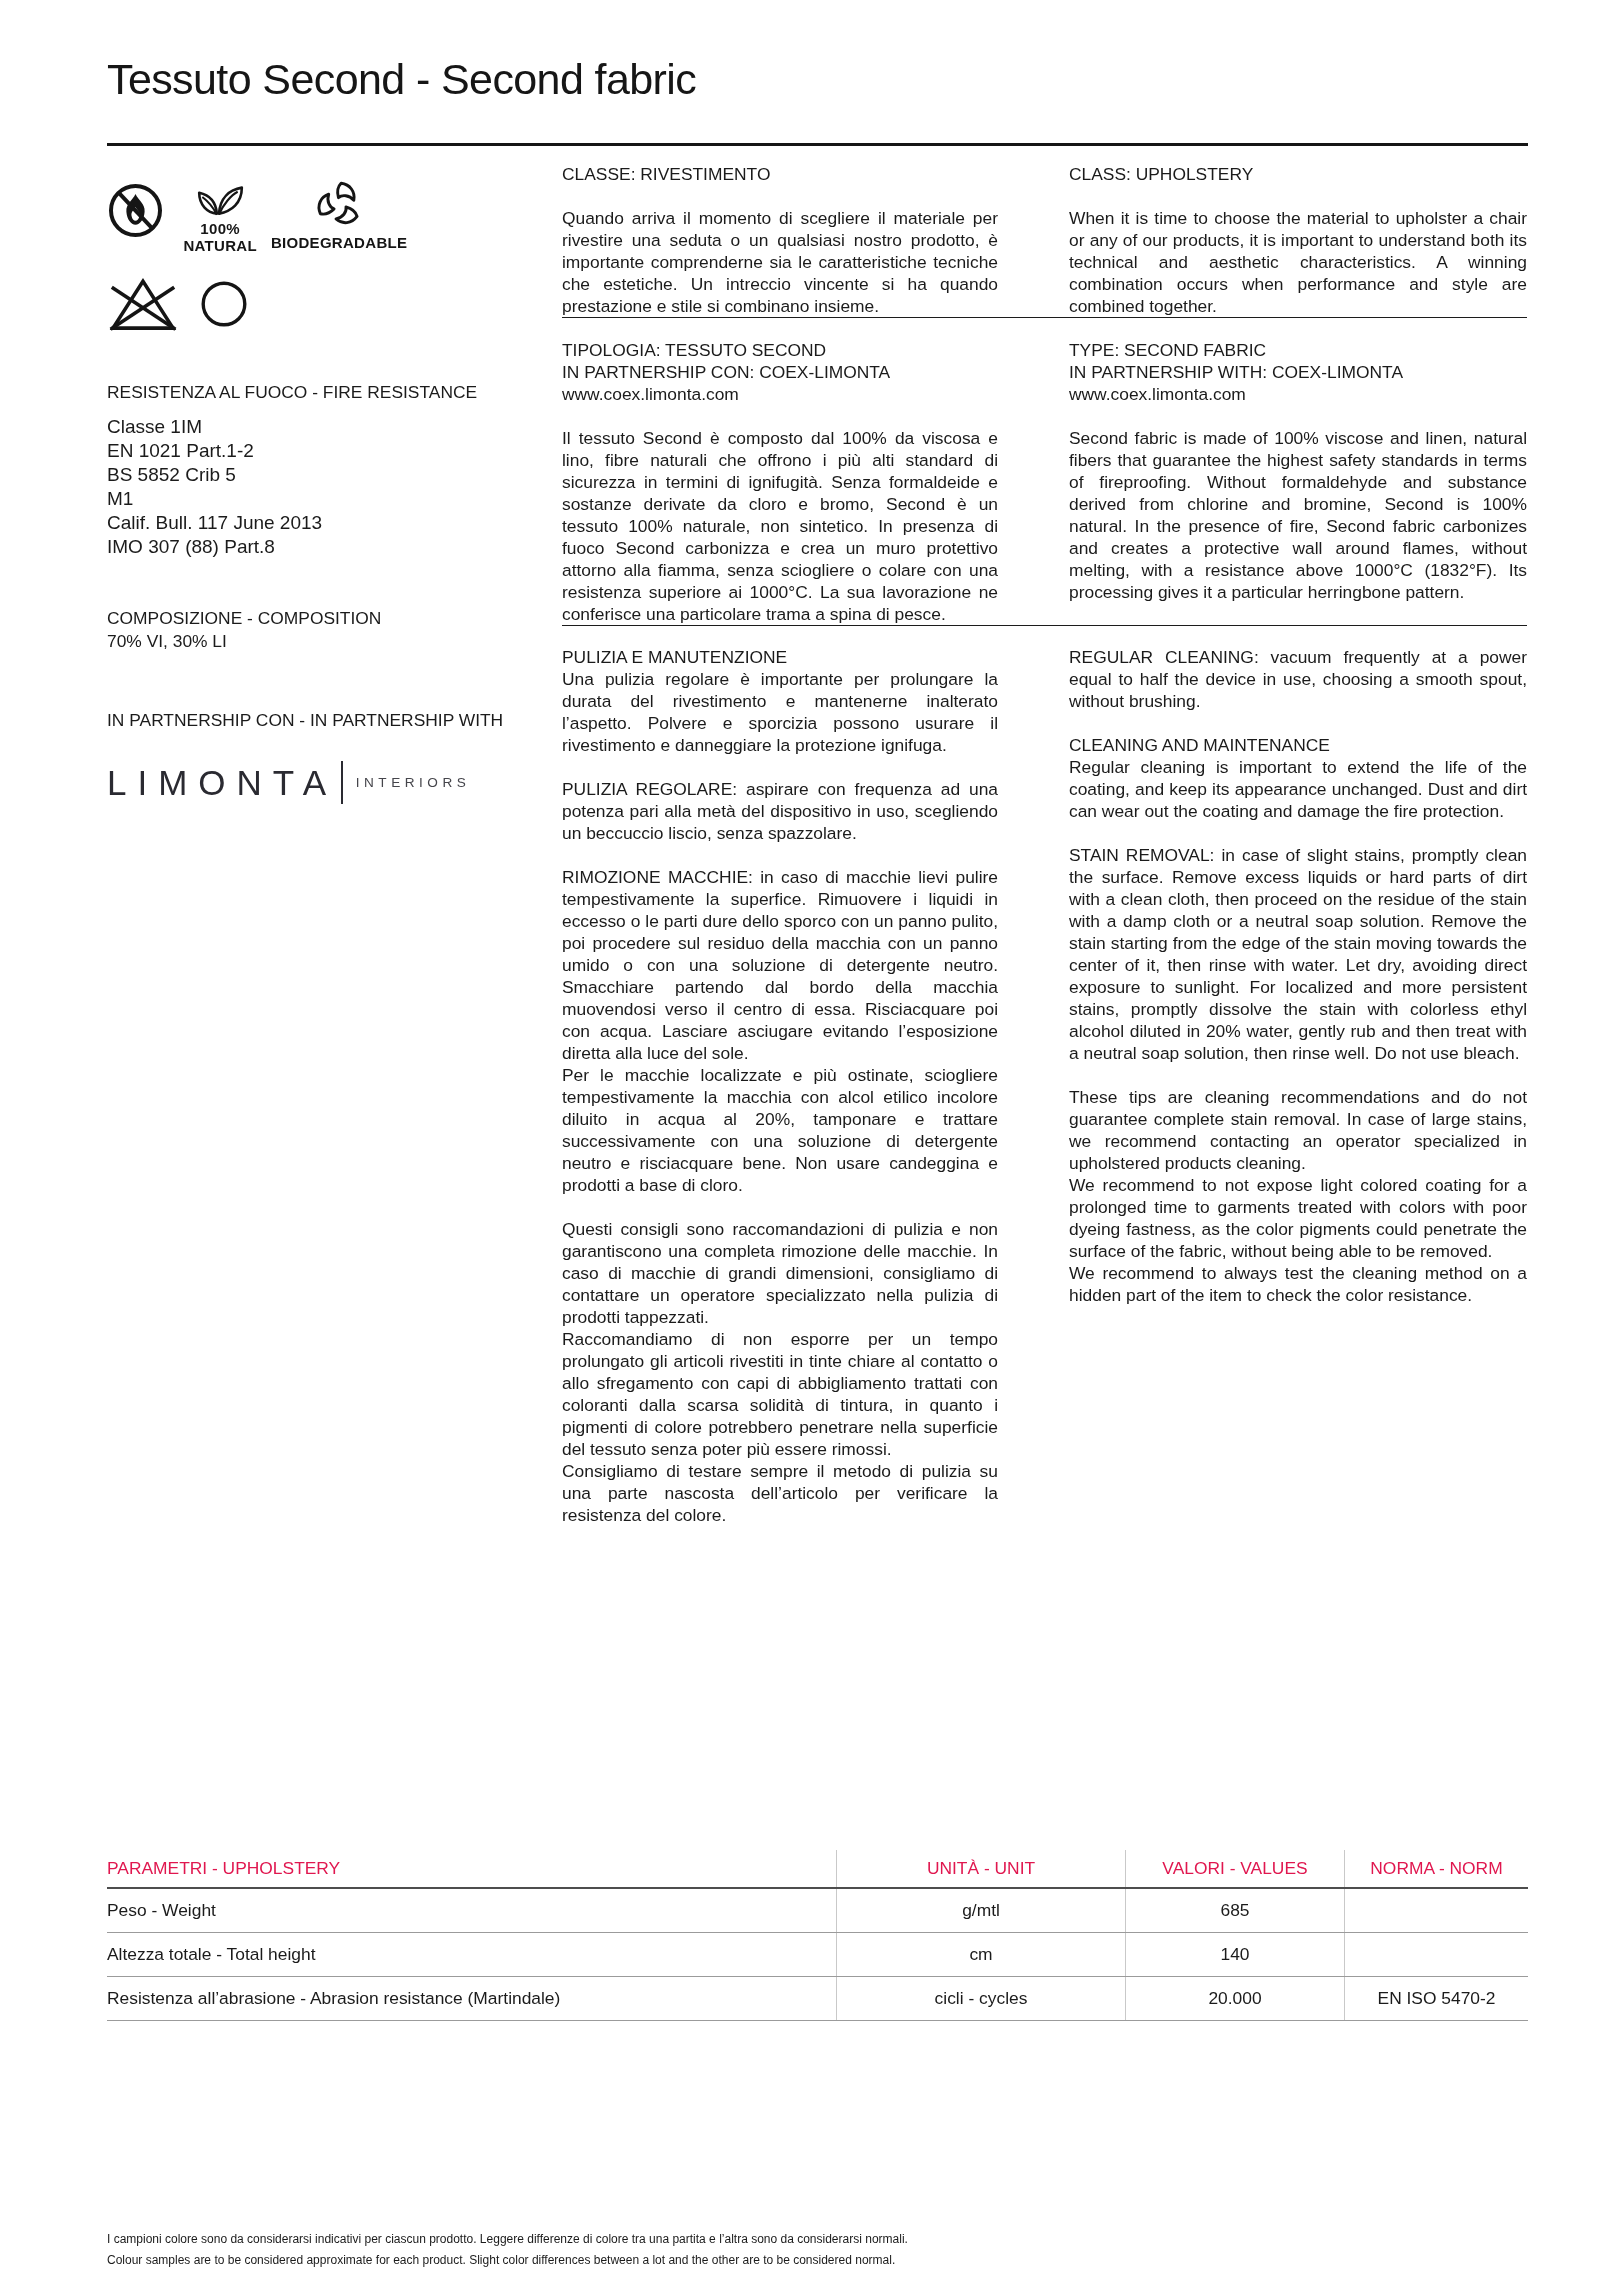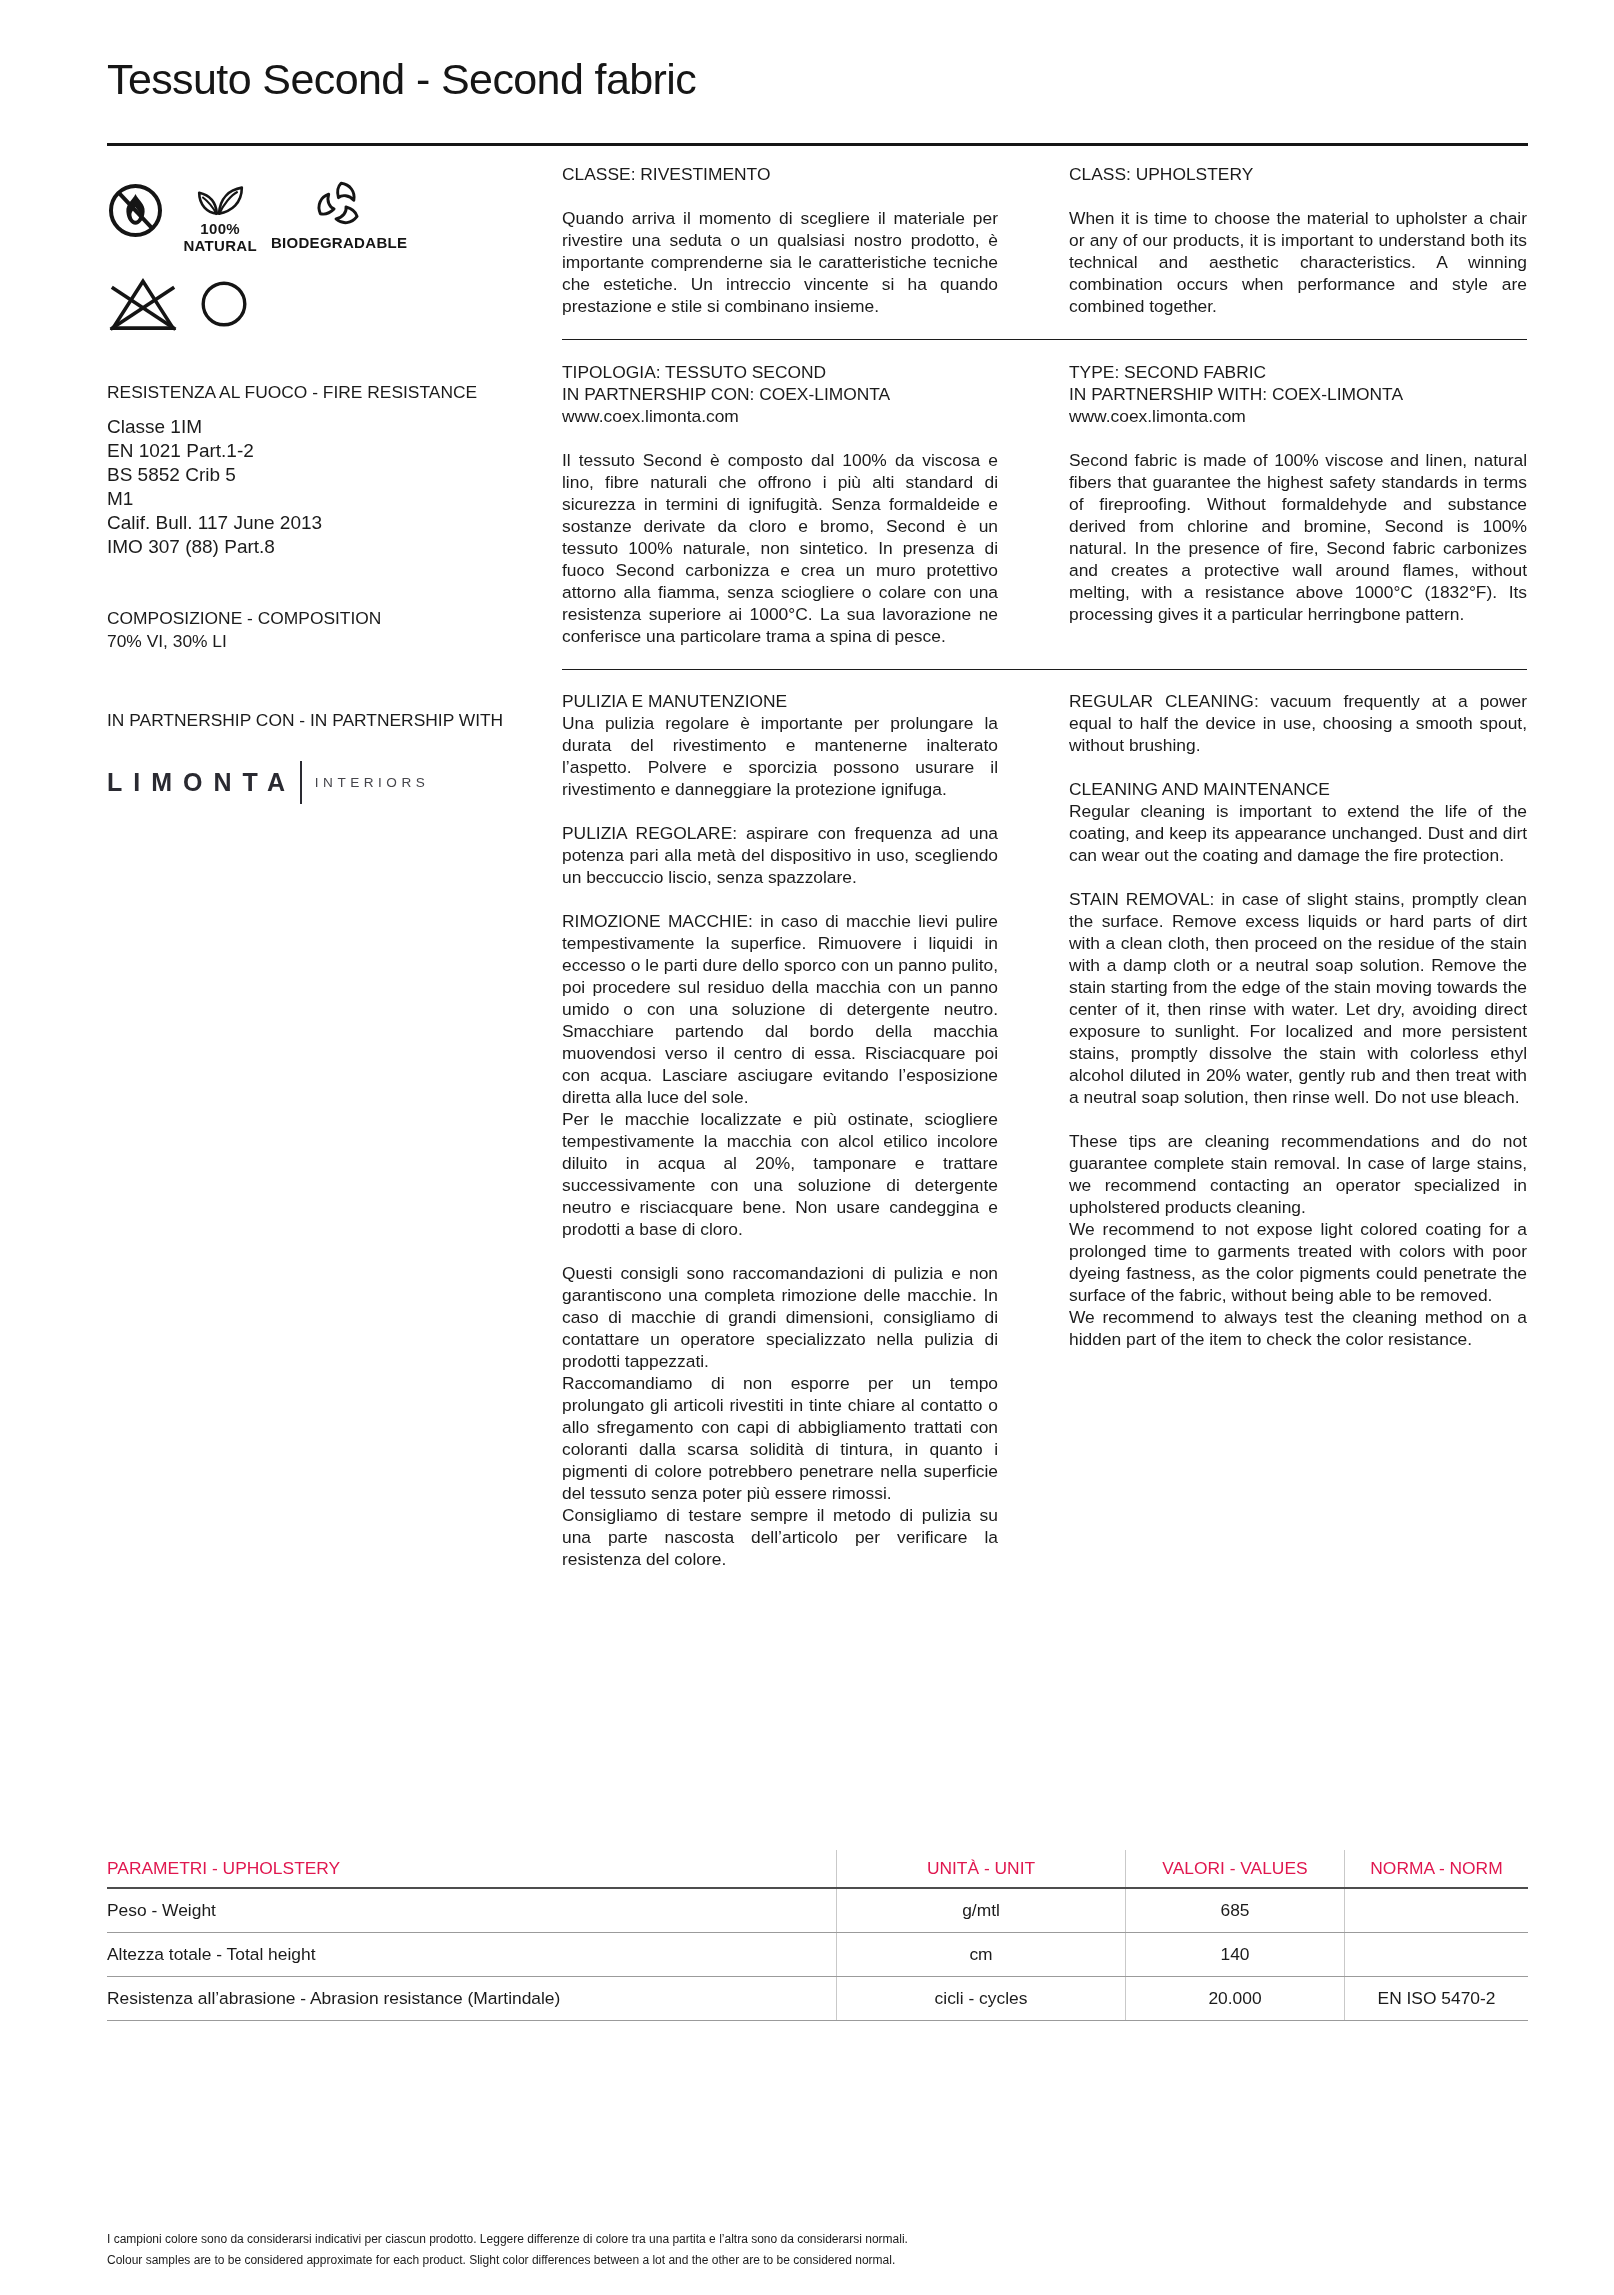--- a/index.html
+++ b/index.html
@@ -14,41 +14,41 @@
   .title{
     margin:56px 0 0 107px;font-size:43px;line-height:46px;font-weight:300;
     letter-spacing:-0.6px;color:#161616;
   }
   .title-rule{margin:41px 0 0 107px;width:1421px;height:0;border-top:3.2px solid #161616;}
   
   .content{position:relative;margin:17px 0 0 107px;width:1421px;}
   .sidebar{position:absolute;left:0;top:7.7px;width:436px;}
   .main{margin-left:455px;width:965px;}
   .sec-row{display:grid;grid-template-columns:436px 458px;column-gap:71px;}
-  .sec-row.bordered{border-bottom:1.9px solid #1c1c1c;padding-bottom:22px;}
+  .sec-row.bordered{border-bottom:1.9px solid #1c1c1c;}
   .sec-row.padded{padding-top:20.7px;}
   h2.sec-h{font-size:17.4px;line-height:22px;font-weight:400;margin:0 0 22px 0;white-space:pre-line;}
   .para{font-size:17.4px;line-height:22px;margin:0 0 22px 0;text-align:justify;white-space:pre-line;}
   .para:last-child{margin-bottom:0;}
   
   .icons-row{display:flex;align-items:flex-start;}
   .icons-row.first{margin-top:7.7px;}
   .icons-row.second{margin-top:19.4px;margin-bottom:0;}
   .icon-block{display:flex;flex-direction:column;align-items:center;}
   .icon-label{font-size:15px;line-height:17.4px;font-weight:700;letter-spacing:0.3px;color:#161616;text-align:center;margin-top:2.6px;}
   svg.sym{display:block;}
   .sb-heading{font-size:17.4px;line-height:22px;margin:0;}
   .fire-res{margin-top:48px;}
   .fire-res .item{font-size:19px;line-height:24px;}
   .fire-res .sb-heading{margin-bottom:12px;}
   .composition{margin-top:48px;}
   .composition .value{font-size:17.4px;line-height:24px;}
   .partnership{margin-top:56px;}
   .logo{margin-top:30px;display:flex;align-items:center;}
-  .logo-main{font-size:25px;font-weight:700;letter-spacing:11px;color:#2a2a31;line-height:39px;}
+  .logo-main{font-size:35px;font-weight:400;letter-spacing:11px;color:#2a2a31;line-height:39px;}
   .logo-bar{width:1.9px;height:43px;background:#2a2a31;margin:0 13px 0 3.9px;}
   .logo-sub{font-size:13.6px;letter-spacing:4.5px;color:#45454b;font-weight:400;}
   
   .spec-table{position:absolute;top:1850px;left:107px;width:1421px;font-size:17.4px;color:#1b1b1b;}
   .t-row{display:grid;grid-template-columns:729px 289px 219px 184px;}
   .t-row .c{display:flex;align-items:center;justify-content:center;}
   .t-row .c.first{justify-content:flex-start;text-align:left;padding-right:13px;}
   .t-row .c + .c{border-left:1.3px solid #c9c9c9;}
   .t-head{height:37px;border-bottom:2.6px solid #4d4d4d;}
   .t-head .c{color:#e0174f;}

